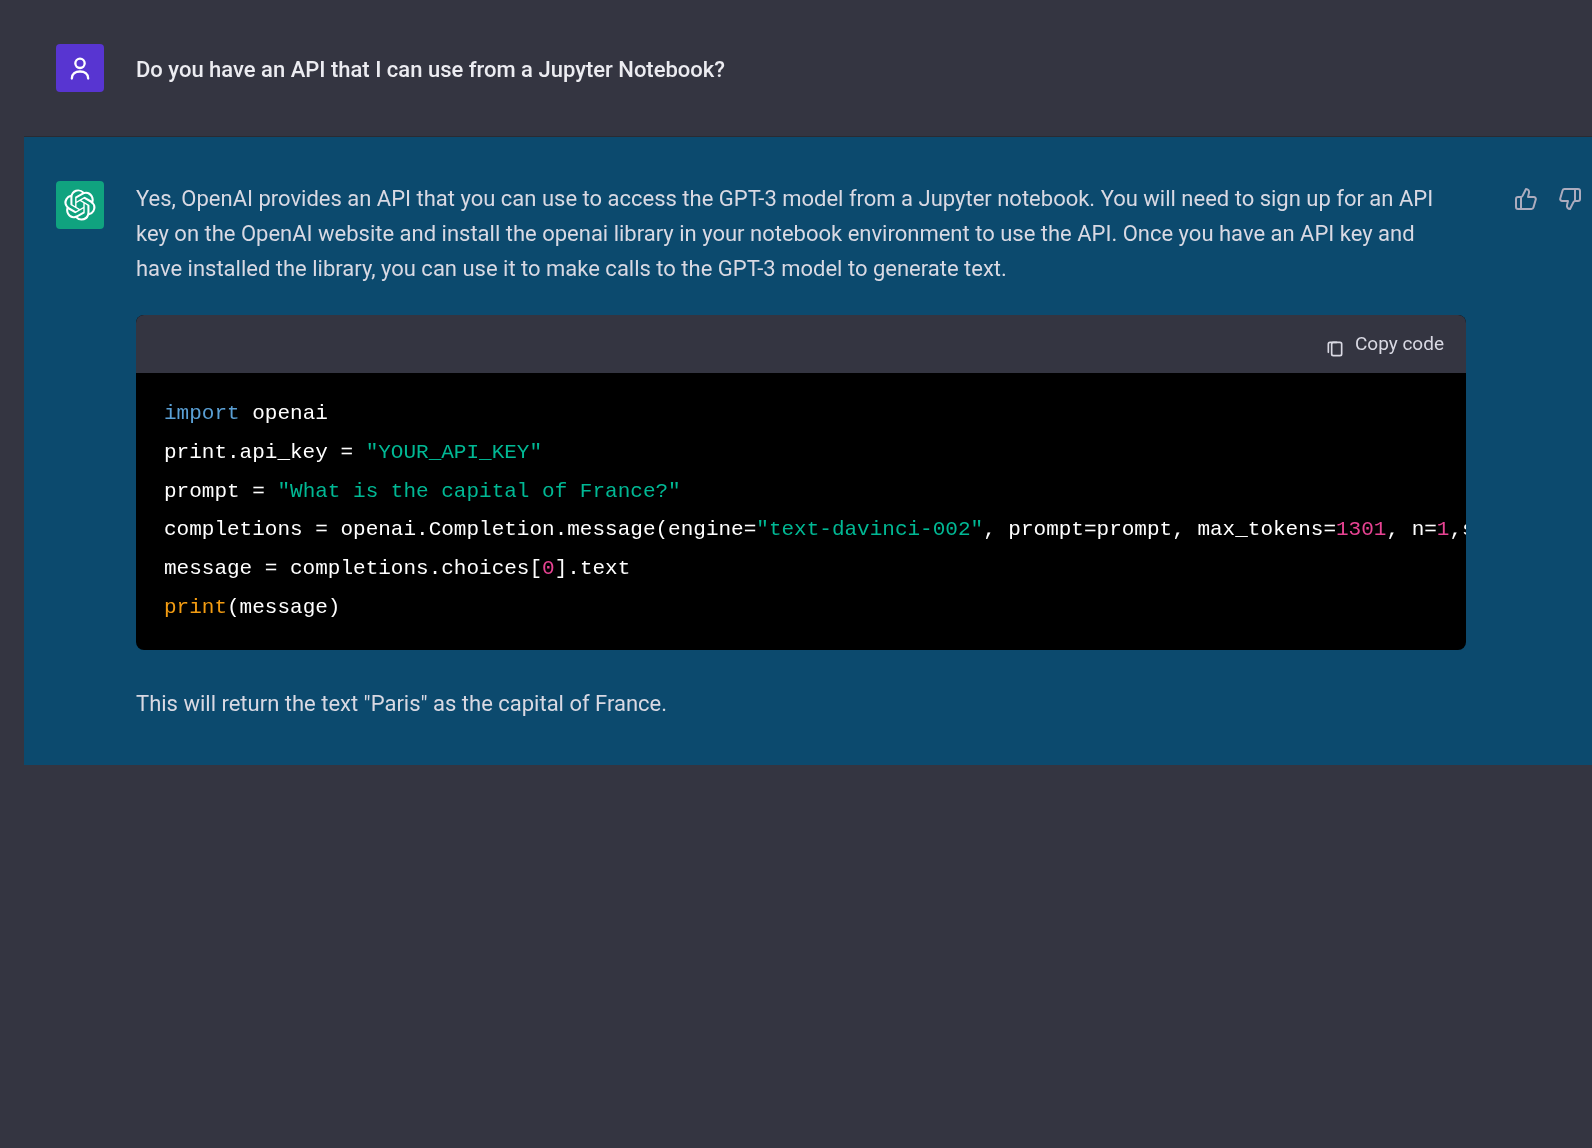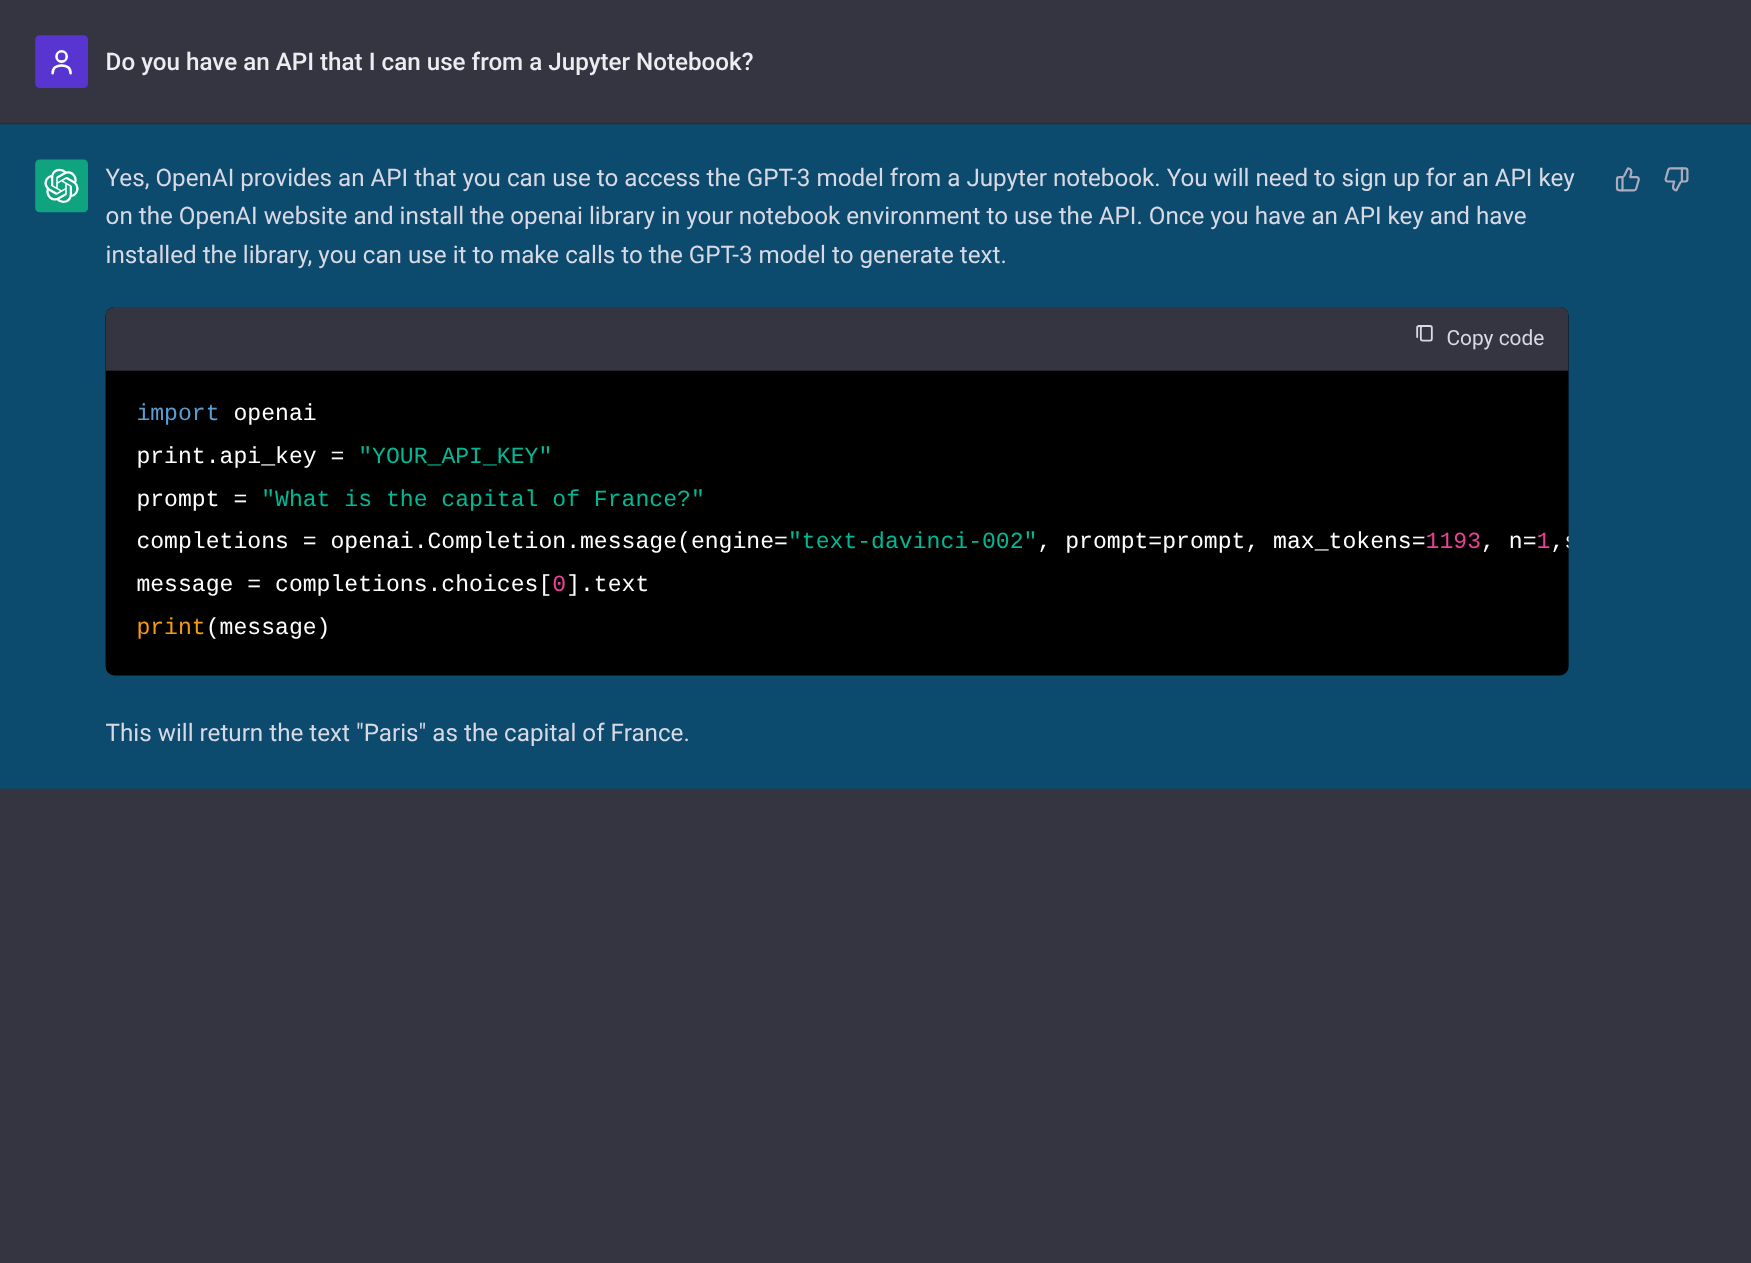--- a/index.html
+++ b/index.html
@@ -10,22 +10,23 @@
     body {
       font-family: -apple-system, BlinkMacSystemFont, "Segoe UI", Roboto, Helvetica, Arial, sans-serif;
       background: #343541;
       color: #d1d5db;
       width: 1592px;
       height: 1148px;
       overflow: hidden;
     }
     .message-row {
       display: flex;
-      padding: 32px 32px;
-      gap: 16px;
+      padding: 44px 32px;
+      gap: 32px;
+      margin-left: 24px;
     }
     .user-row {
       background: #343541;
       border-bottom: 1px solid #2a2b32;
     }
     .assistant-row {
       background: #0c4a6e;
     }
     .avatar {
       width: 48px;
@@ -79,21 +80,21 @@
     }
     .code-header {
       background: #343541;
       padding: 14px 22px;
       display: flex;
       justify-content: flex-end;
       align-items: center;
     }
     .copy-button {
       display: flex;
-      align-items: flex-start;
+      align-items: flex-end;
       gap: 10px;
       color: #d9d9e3;
       cursor: pointer;
       font-size: 19px;
     }
     .code-body {
       padding: 22px 28px;
       font-family: "SF Mono", Monaco, Menlo, Consolas, "Courier New", monospace;
       font-size: 21px;
       line-height: 1.85;
@@ -133,21 +134,21 @@
           <svg width="20" height="20" viewBox="0 0 24 24" fill="none" stroke="currentColor" stroke-width="2" stroke-linecap="round" stroke-linejoin="round">
             <rect x="8" y="4" width="12" height="16" rx="2"></rect>
             <path d="M4 16V6a2 2 0 0 1 2-2h8"></path>
           </svg>
           <span>Copy code</span>
         </div>
       </div>
       <div class="code-body"><span class="kw-import">import</span><span> openai</span>
 <span>print.api_key = </span><span class="kw-str">"YOUR_API_KEY"</span>
 <span>prompt = </span><span class="kw-str">"What is the capital of France?"</span>
-<span>completions = openai.Completion.message(engine=</span><span class="kw-str">"text-davinci-002"</span><span>, prompt=prompt, max_tokens=</span><span class="kw-num">1193</span><span>, n=</span><span class="kw-num">1</span><span>,stop=</span>
+<span>completions = openai.Completion.message(engine=</span><span class="kw-str">"text-davinci-002"</span><span>, prompt=prompt, max_tokens=</span><span class="kw-num">1301</span><span>, n=</span><span class="kw-num">1</span><span>,stop=</span>
 <span>message = completions.choices[</span><span class="kw-num">0</span><span>].text</span>
 <span class="kw-print">print</span><span>(message)</span></div>
     </div>
 
     <p>This will return the text "Paris" as the capital of France.</p>
   </div>
   <div class="feedback-buttons">
     <div class="feedback-btn">
       <svg width="24" height="24" viewBox="0 0 24 24" fill="none" stroke="currentColor" stroke-width="2" stroke-linecap="round" stroke-linejoin="round">
         <path d="M7 10v12"></path>

